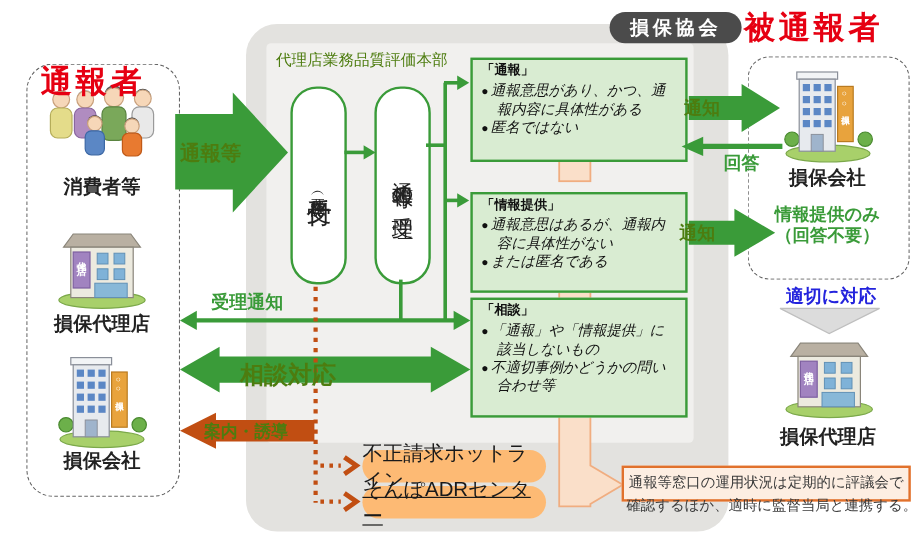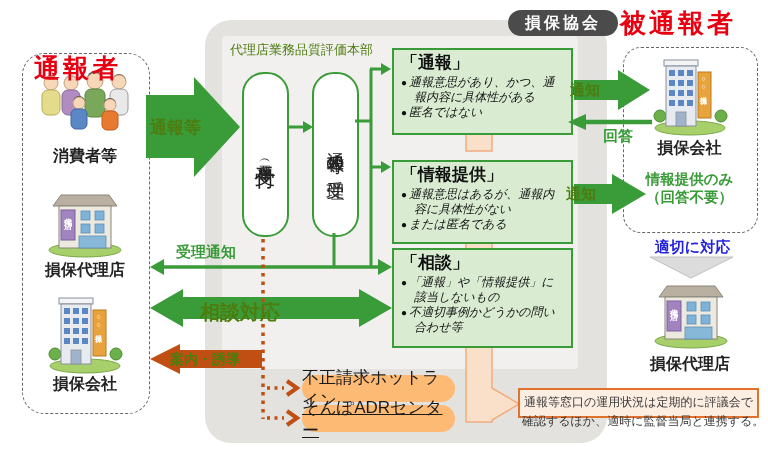--- a/index.html
+++ b/index.html
@@ -32,21 +32,21 @@
   .vbig{font-size:21px;letter-spacing:3px;color:#222;}
   .vsmall{font-size:12px;letter-spacing:1px;color:#222;}
   .vmid{font-size:18px;letter-spacing:2px;color:#222;}
 
   
   .cat{left:392px;width:181px;background:#d9ecd2;border:2.5px solid #3a9b39;
        box-sizing:border-box;padding:3px 7px 2px 7px;}
   #cat-0{top:48px;height:87px;}
   #cat-1{top:160px;height:84px;}
   #cat-2{top:248px;height:100px;}
-  .cat-title{font-size:17px;font-weight:bold;color:#111;line-height:1.2;}
+  .cat-title{font-size:11px;font-weight:bold;color:#111;line-height:1.2;}
   .cat ul{margin:2px 0 0 0;padding:0;list-style:none;font-style:italic;}
   .cat li{font-size:12px;color:#111;line-height:1.25;padding-left:13px;text-indent:-13px;}
   .cat li::before{content:"●";font-size:10px;margin-right:2px;}
 
   
   .on-arrow{font-weight:bold;color:#4d7c0f;text-align:left;white-space:nowrap;}
   #lbl-tsuhoto{left:150px;top:116px;width:72px;font-size:17px;}
   #lbl-sodan-taio{left:200px;top:299px;width:150px;font-size:20px;font-family:Liberation Serif, serif;}
   #lbl-annai{left:170px;top:351px;width:86px;font-size:14px;}
   #lbl-notify1{left:570px;top:81px;width:48px;font-size:15px;}

